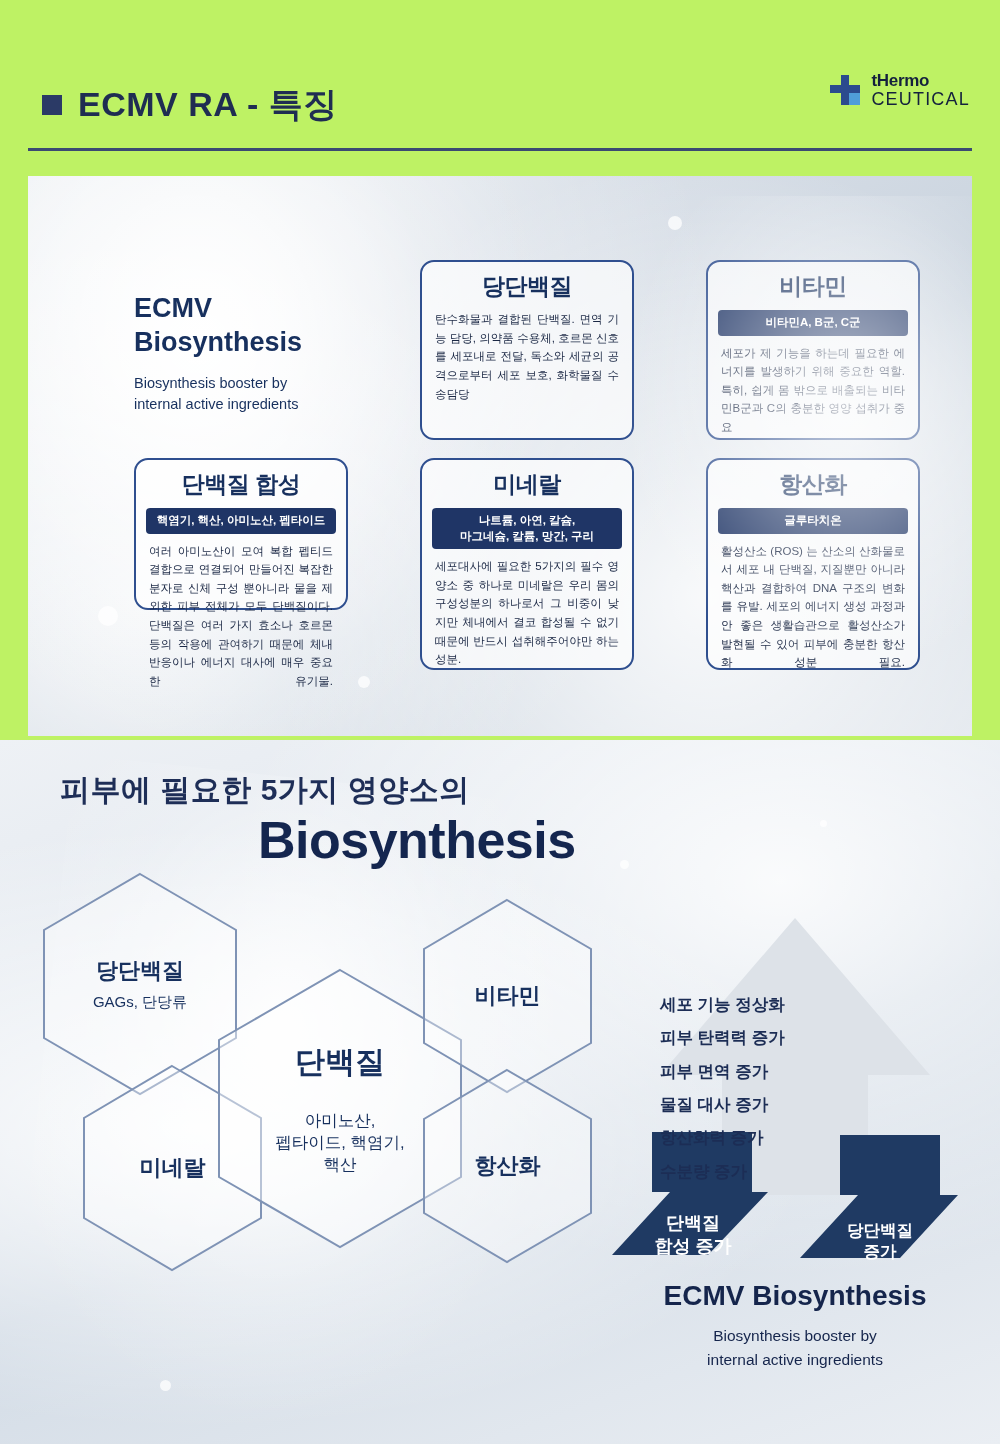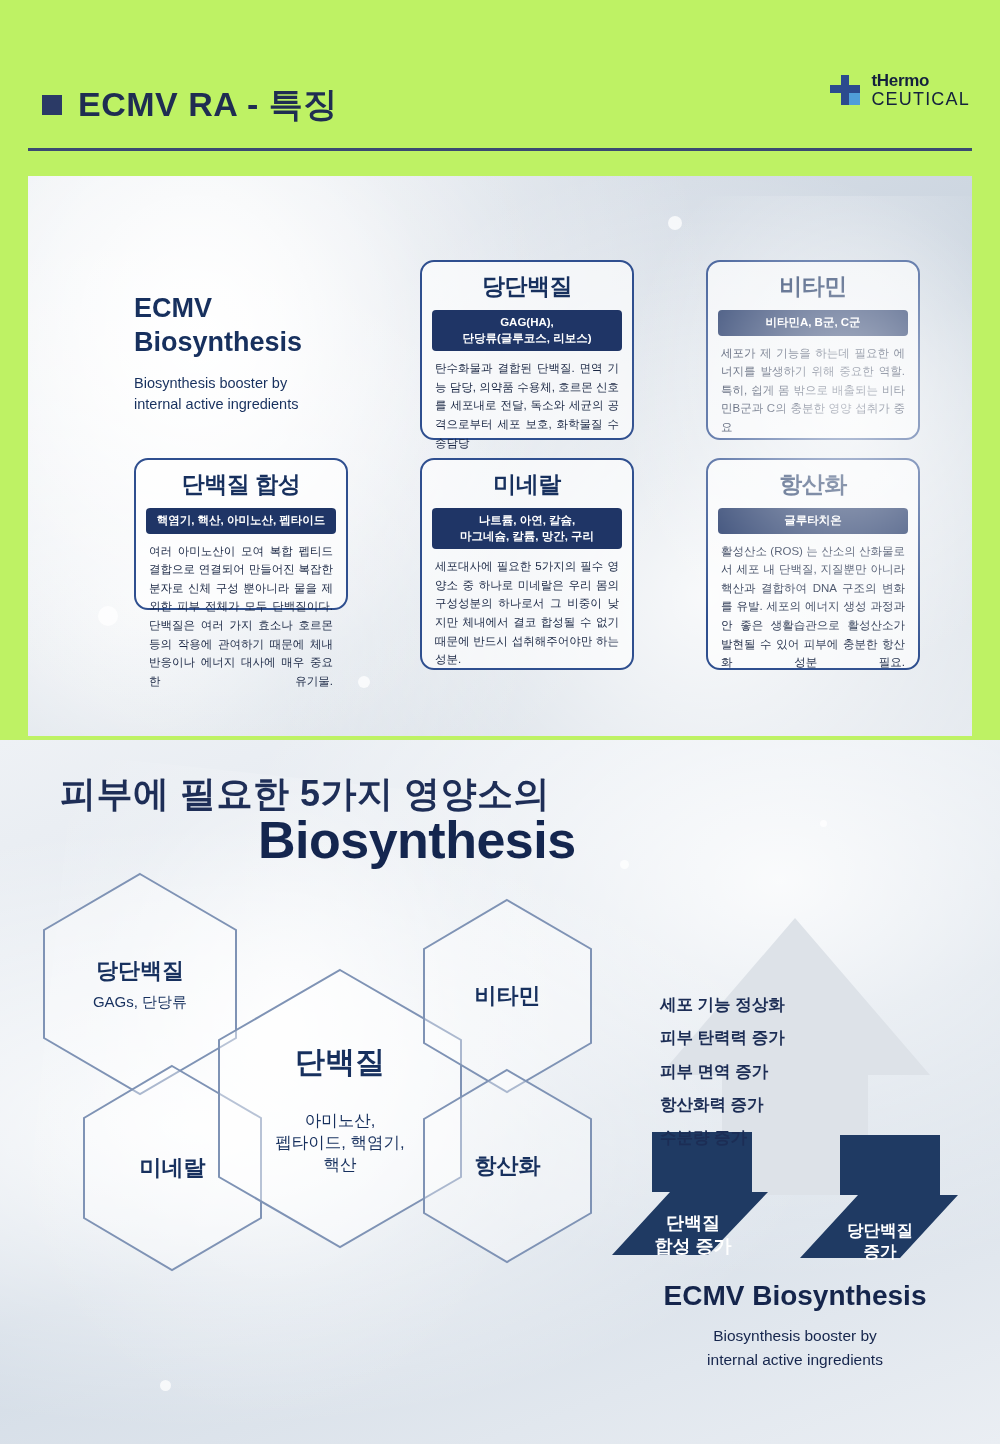--- a/index.html
+++ b/index.html
@@ -117,21 +117,21 @@
   }
   .lower::before {
     content: ""; position: absolute; left: 40px; top: 40px; width: 520px; height: 640px;
     background:
       radial-gradient(ellipse at 45% 40%, rgba(255,255,255,0.92) 0%, rgba(255,255,255,0.15) 48%, rgba(255,255,255,0) 72%);
     transform: rotate(6deg); pointer-events: none;
   }
 
   .lead-1 {
     position: absolute; left: 60px; top: 30px;
-    font-size: 36px; font-weight: bold; color: #1e2e57; letter-spacing: 0.5px;
+    font-size: 30px; font-weight: bold; color: #1e2e57; letter-spacing: 0.5px;
   }
   .lead-2 {
     position: absolute; left: 258px; top: 70px;
     font-size: 52px; font-weight: bold; color: #152murrey;
     color: #14264f;
     letter-spacing: -0.5px;
   }
 
   .hexwrap { position: absolute; left: 20px; top: 130px; width: 600px; height: 430px; }
   .hex {
@@ -211,24 +211,20 @@
         <span>Biosynthesis</span>
       </div>
       <div class="ecmv-sub">
         <span>Biosynthesis booster by</span><br>
         <span>internal active ingredients</span>
       </div>
     </div>
 
     <div class="card" id="card-glyco">
       <div class="card-title">당단백질</div>
-      <div class="card-tag">
-        <span>GAG(HA),</span><br>
-        <span>단당류(글루코스, 리보스)</span>
-      </div>
       <div class="card-body">탄수화물과 결합된 단백질. 면역 기능 담당, 의약품 수용체, 호르몬 신호를 세포내로 전달, 독소와 세균의 공격으로부터 세포 보호, 화학물질 수송담당</div>
     </div>
 
     <div class="card" id="card-vitamin">
       <div class="card-title">비타민</div>
       <div class="card-tag">비타민A, B군, C군</div>
       <div class="card-body">세포가 제 기능을 하는데 필요한 에너지를 발생하기 위해 중요한 역할. 특히, 쉽게 몸 밖으로 배출되는 비타민B군과 C의 충분한 영양 섭취가 중요</div>
     </div>
 
     <div class="card" id="card-protein">
@@ -323,20 +319,21 @@
 
         <polygon points="18,360 72,300 54,300 54,246 150,246 150,300 168,300 168,246 168,246" fill="none"></polygon>
         <polygon points="12,365 70,302 52,302 52,242 152,242 152,302 168,302 108,365" fill="#1f3a63" transform="translate(0,0) rotate(0)"></polygon>
         <polygon points="200,368 258,305 240,305 240,245 340,245 340,305 358,305 300,368" fill="#1f3a63"></polygon>
       </svg>
 
       <div class="arrow-list">
         <div>세포 기능 정상화</div>
         <div>피부 탄력력 증가</div>
         <div>피부 면역 증가</div>
+        <div>물질 대사 증가</div>
         <div>항산화력 증가</div>
         <div>수분량 증가</div>
       </div>
 
       <div class="btm-label" id="label-protein">
         <span>단백질</span><br>
         <span>합성 증가</span>
       </div>
       <div class="btm-label" id="label-glyco">
         <span>당단백질</span><br>

